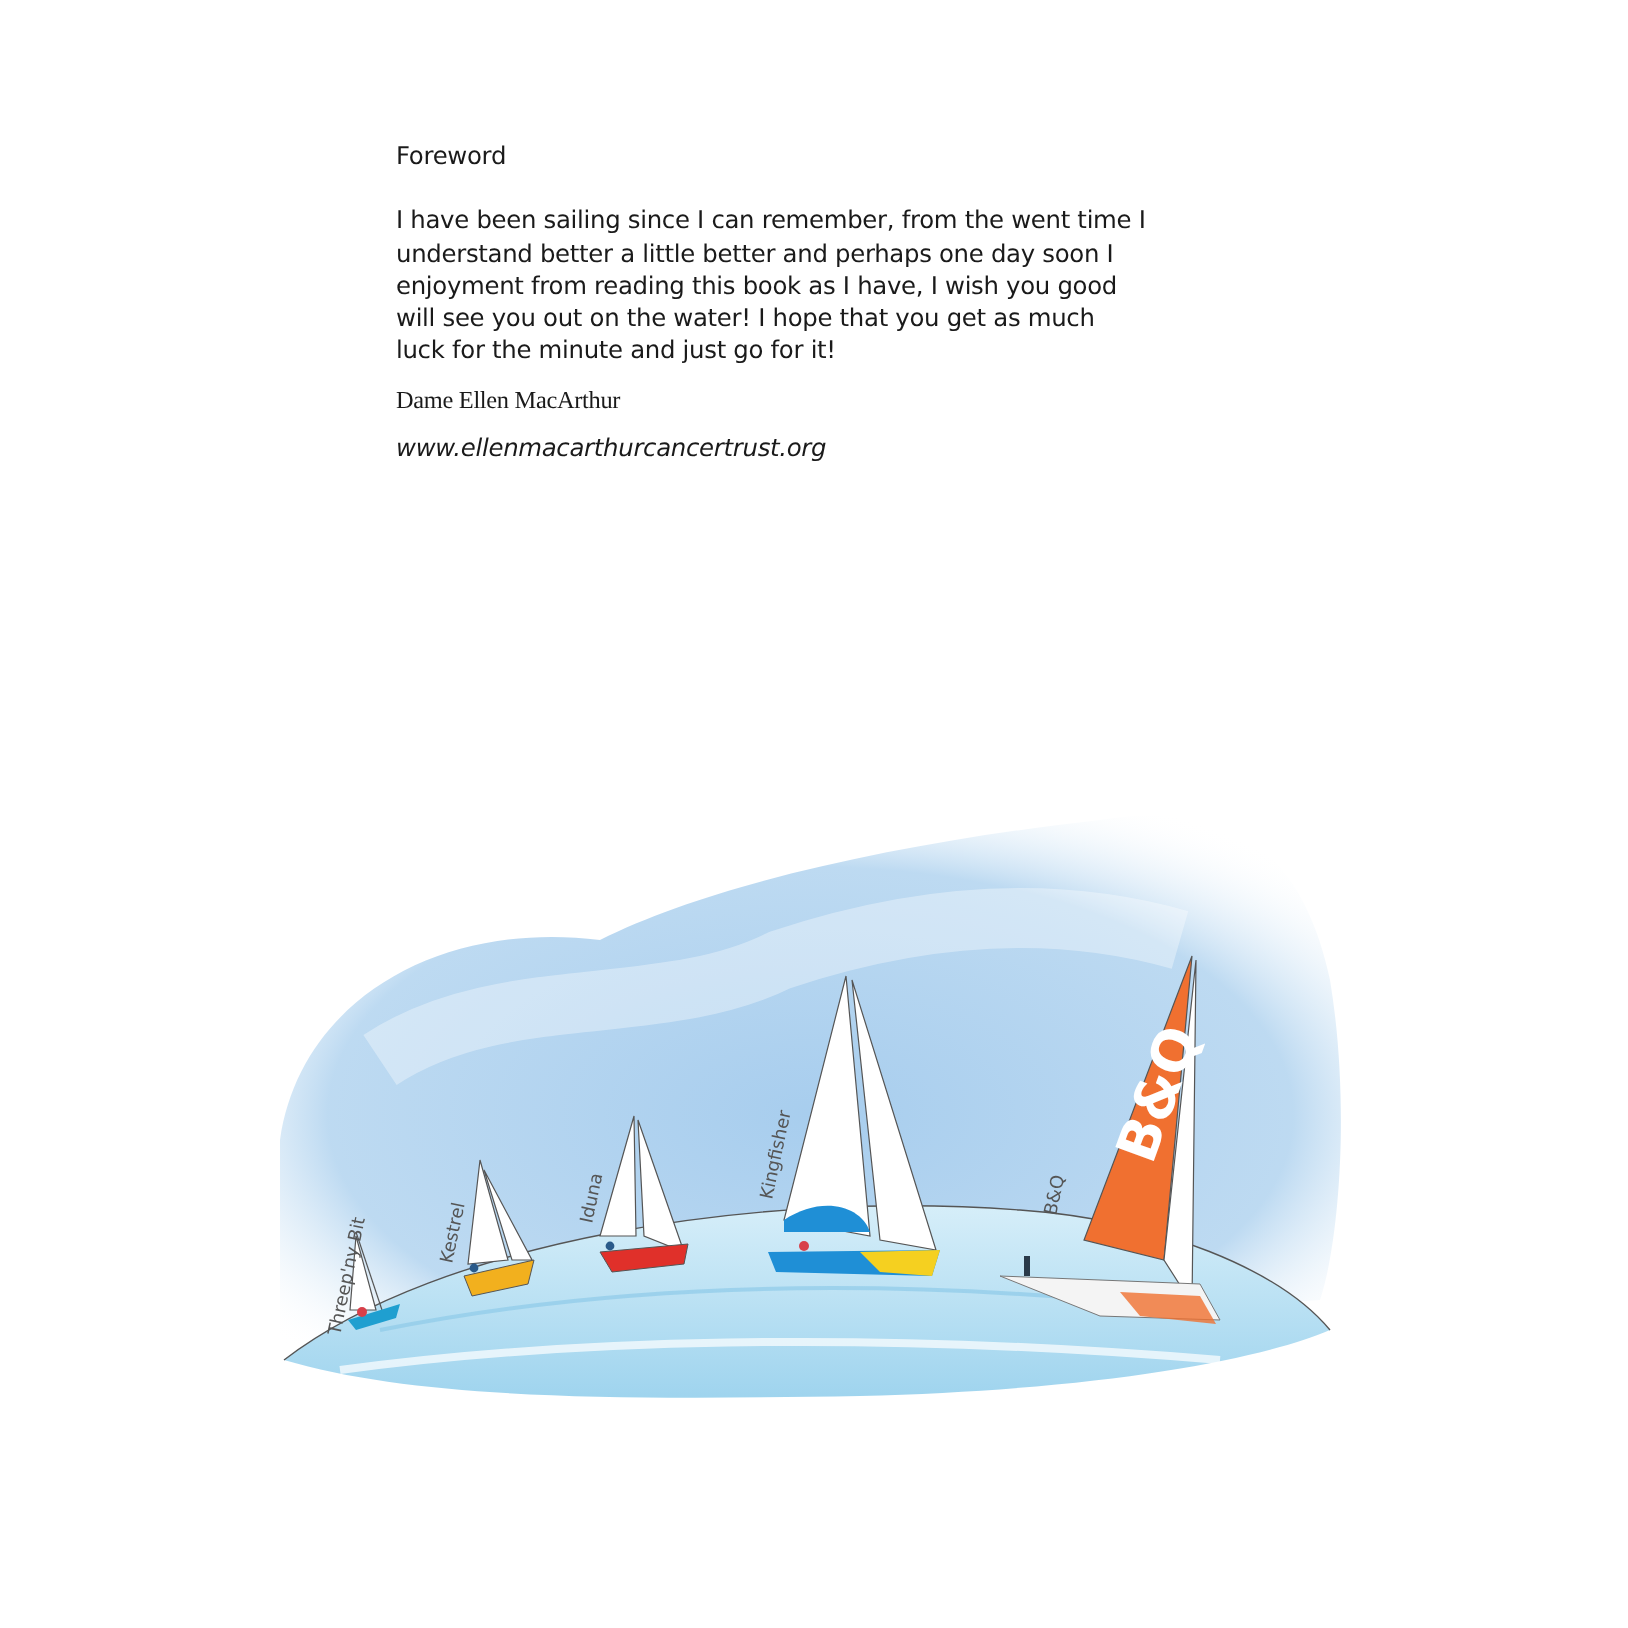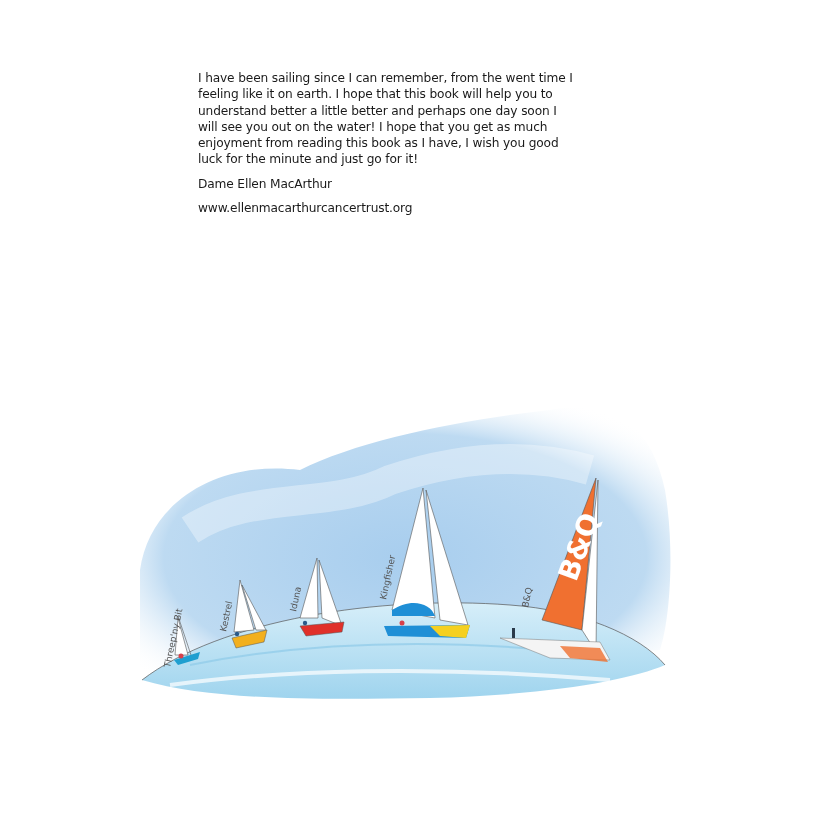--- a/index.html
+++ b/index.html
@@ -1,34 +1,34 @@
 <!DOCTYPE html>
 <html><head>
   <meta charset="utf-8">
   <style>
     html, body { margin: 0; padding: 0; background: #ffffff; }
     body { width: 814px; height: 814px; position: relative; overflow: hidden; font-family: "DejaVu Sans", sans-serif; color: #1a1a1a; }
     .text-block { position: absolute; left: 198px; top: 70px; width: 420px; font-size: 12.2px; line-height: 16.3px; letter-spacing: -0.15px; }
     .heading { margin: 0 0 16px 0; font-weight: normal; font-size: 12.2px; }
     .para p { margin: 0; white-space: nowrap; }
-    .sig { margin-top: 8px; }
-    .url { margin-top: 8px; }
+    .sig { margin-top: 8px; font-family: Liberation Serif, serif; }
+    .url { margin-top: 8px; font-style: italic; }
     .illustration { position: absolute; left: 130px; top: 380px; width: 545px; height: 330px; }
     .boat-label { font-family: "DejaVu Sans", sans-serif; font-size: 9px; fill: #555; }
   </style>
 </head>
 <body>
 
 <div class="text-block">
+  <div class="heading">Foreword</div>
   <div class="para">
     <p>I have been sailing since I can remember, from the went time I</p>
-    <p>feeling like it on earth. I hope that this book will help you to</p>
     <p>understand better a little better and perhaps one day soon I</p>
+    <p>enjoyment from reading this book as I have, I wish you good</p>
     <p>will see you out on the water! I hope that you get as much</p>
-    <p>enjoyment from reading this book as I have, I wish you good</p>
     <p>luck for the minute and just go for it!</p>
   </div>
   <div class="sig">Dame Ellen MacArthur</div>
   <div class="url">www.ellenmacarthurcancertrust.org</div>
 </div>
 
 <div class="illustration">
   <svg width="545" height="330" viewBox="0 0 545 330" xmlns="http://www.w3.org/2000/svg">
     <defs>
       <radialGradient id="skyg" cx="50%" cy="55%" r="65%">

